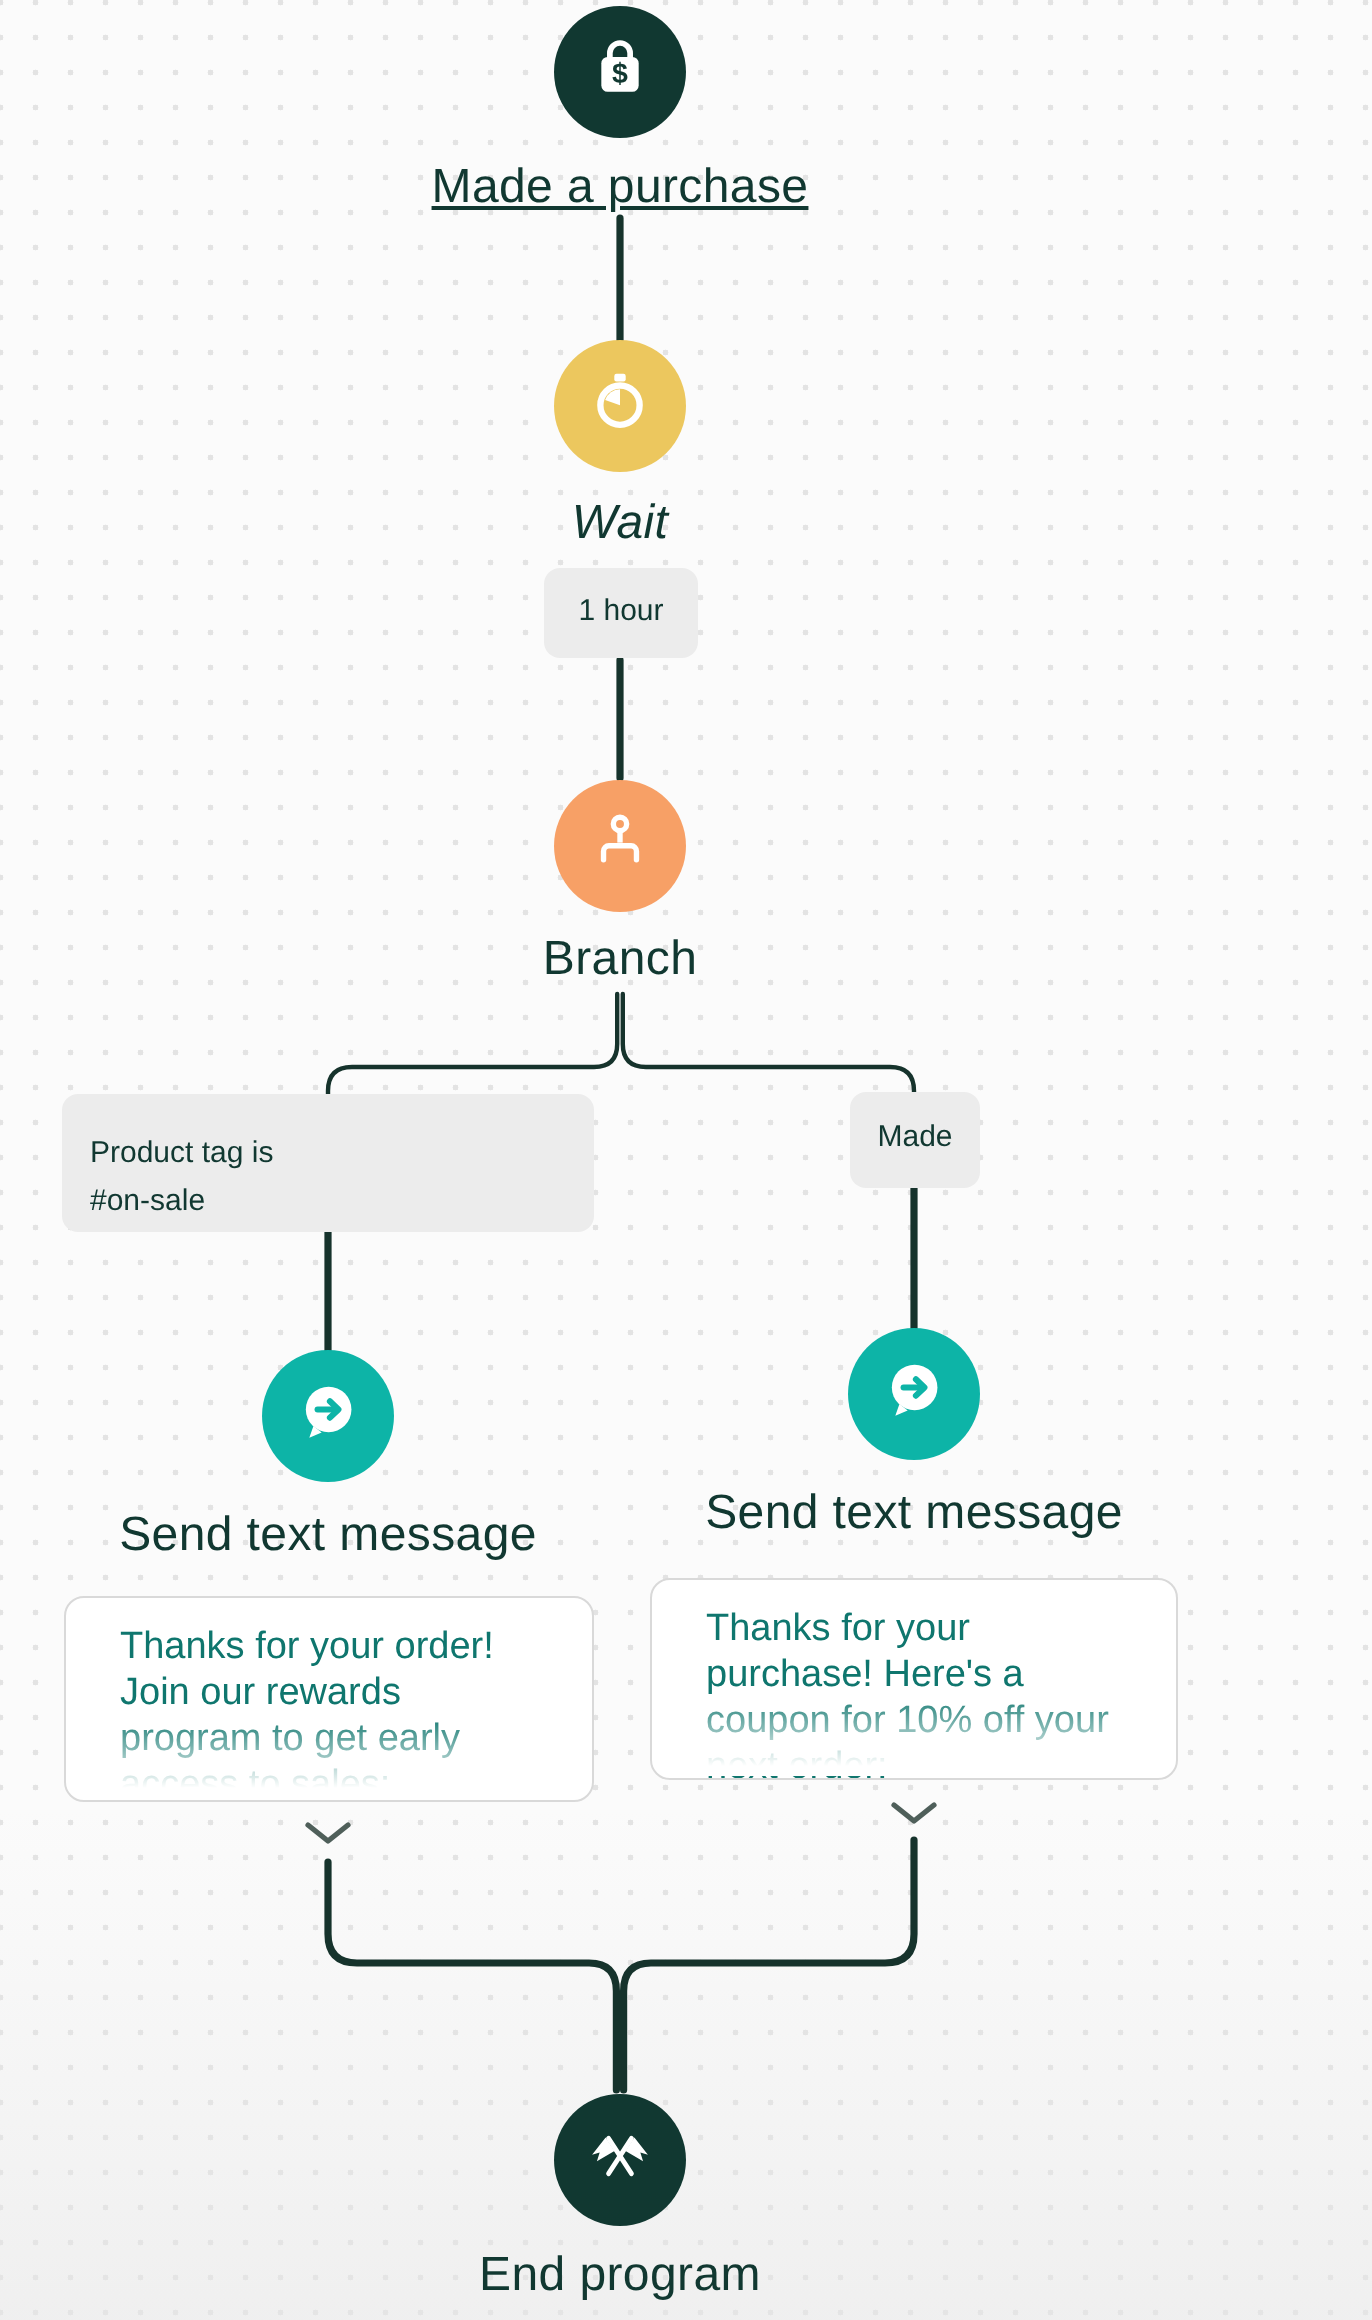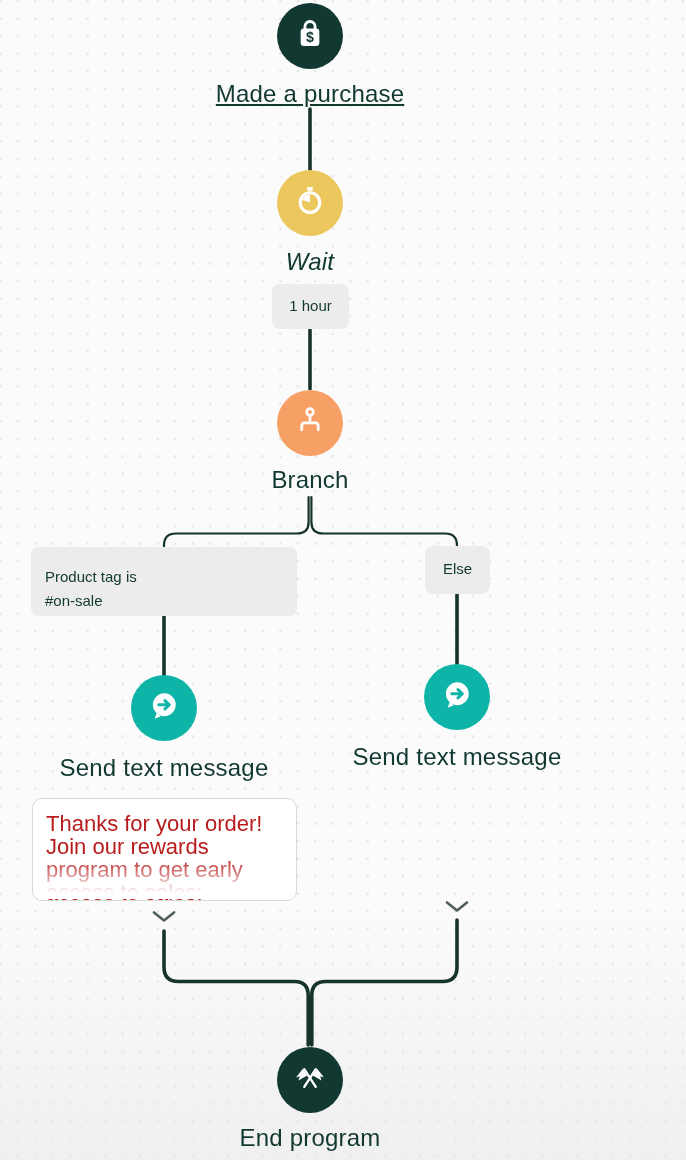--- a/index.html
+++ b/index.html
@@ -38,22 +38,22 @@
 
   .chip {
     position:absolute; background:#ececec; border-radius:8px;
     color:#113831; font-size:15px; line-height:24px;
   }
   .chip.center { text-align:center; }
   .chip.pre { white-space:pre-line; }
 
   .msg-card {
     position:absolute; background:#ffffff; border:1px solid #d9d9d9;
-    border-radius:10px; color:#b91c1c; font-size:22px; line-height:23px;
-    padding:13px 13px; overflow:hidden;
+    border-radius:10px; color:#0f766e; font-size:19px; line-height:23px;
+    padding:13px 27px; overflow:hidden;
   }
   .msg-card::after {
     content:""; position:absolute; left:1px; right:1px; bottom:1px; height:42px;
     background:linear-gradient(180deg, rgba(255,255,255,0) 0%, #ffffff 88%);
     border-radius:0 0 9px 9px; pointer-events:none;
   }
 
   .chev { position:absolute; transform:translateX(-50%); width:26px; height:13px; }
   .chev svg { display:block; width:26px; height:13px; }
 </style>
@@ -102,21 +102,21 @@
         <circle cx="12" cy="6.3" r="2.1" stroke="#fff" stroke-width="1.7" fill="none"></circle>
         <line x1="12" y1="8.5" x2="12" y2="12.2" stroke="#fff" stroke-width="1.7"></line>
         <path d="M6.8 17.6 v-2.7 a1.7 1.7 0 0 1 1.7-1.7 h7 a1.7 1.7 0 0 1 1.7 1.7 v2.7" stroke="#fff" stroke-width="1.7" fill="none" stroke-linecap="round"></path>
       </svg>
     </span>
   </div>
   <div class="node-label" style="left:310px; top:466px;">Branch</div>
 
   <div class="chip pre" style="left:31px; top:547px; width:266px; height:69px; padding:18px 14px;">Product tag is
 #on-sale</div>
-  <div class="chip center" style="left:425px; top:546px; width:65px; height:48px; padding:11px 0;">Else</div>
+  <div class="chip center" style="left:425px; top:546px; width:65px; height:48px; padding:11px 0;">Made</div>
 
   <div class="node-circle c-teal" style="left:131px; top:675px;">
     <span>
       <svg viewBox="0 0 24 24">
         <circle cx="12.2" cy="11.2" r="7.2" fill="#fff"></circle>
         <path d="M7.4 16.4 L6.1 20.1 L10 18.5 Z" fill="#fff"></path>
         <line x1="8.7" y1="11.2" x2="15" y2="11.2" stroke="#0db4a7" stroke-width="1.9" stroke-linecap="round"></line>
         <path d="M12.6 8.6 L15.3 11.2 L12.6 13.8" stroke="#0db4a7" stroke-width="1.9" fill="none" stroke-linecap="round" stroke-linejoin="round"></path>
       </svg>
     </span>
@@ -135,20 +135,21 @@
     <span>
       <svg viewBox="0 0 24 24">
         <circle cx="12.2" cy="11.2" r="7.2" fill="#fff"></circle>
         <path d="M7.4 16.4 L6.1 20.1 L10 18.5 Z" fill="#fff"></path>
         <line x1="8.7" y1="11.2" x2="15" y2="11.2" stroke="#0db4a7" stroke-width="1.9" stroke-linecap="round"></line>
         <path d="M12.6 8.6 L15.3 11.2 L12.6 13.8" stroke="#0db4a7" stroke-width="1.9" fill="none" stroke-linecap="round" stroke-linejoin="round"></path>
       </svg>
     </span>
   </div>
   <div class="node-label" style="left:457px; top:743px;">Send text message</div>
+  <div class="msg-card" style="left:325px; top:789px; width:264px; height:101px;">Thanks for your purchase! Here's a coupon for 10% off your next order:</div>
   <div class="chev" style="left:457px; top:900px;">
     <span>
       <svg viewBox="0 0 26 13">
         <polyline points="3,2.5 13,10.5 23,2.5" stroke="#4f5f5a" stroke-width="2.6" fill="none" stroke-linecap="round" stroke-linejoin="round"></polyline>
       </svg>
     </span>
   </div>
 
   <div class="node-circle c-dark" style="left:277px; top:1047px;">
     <span>

